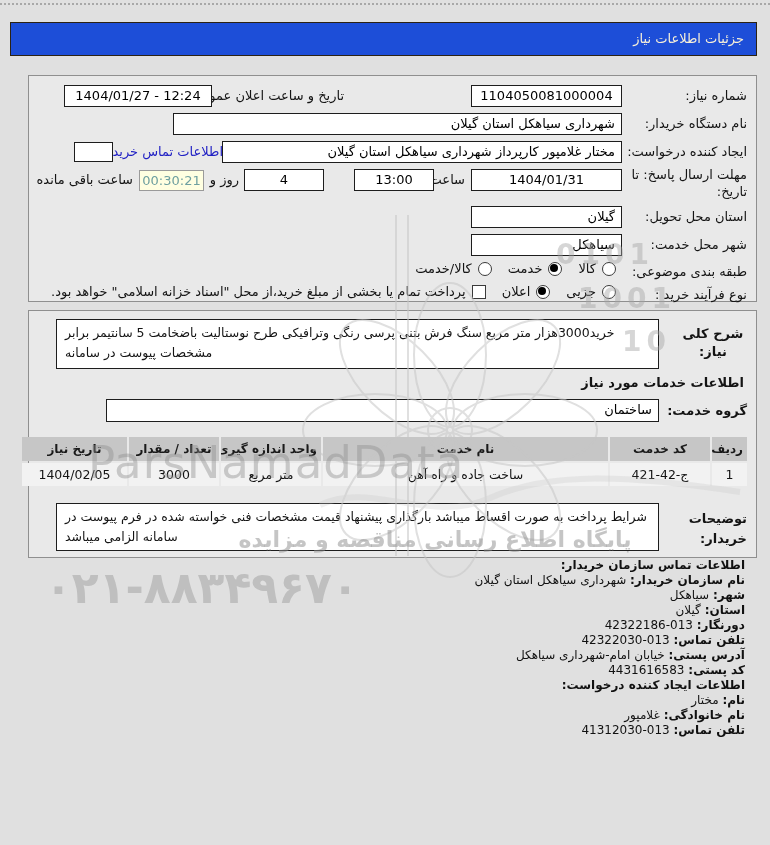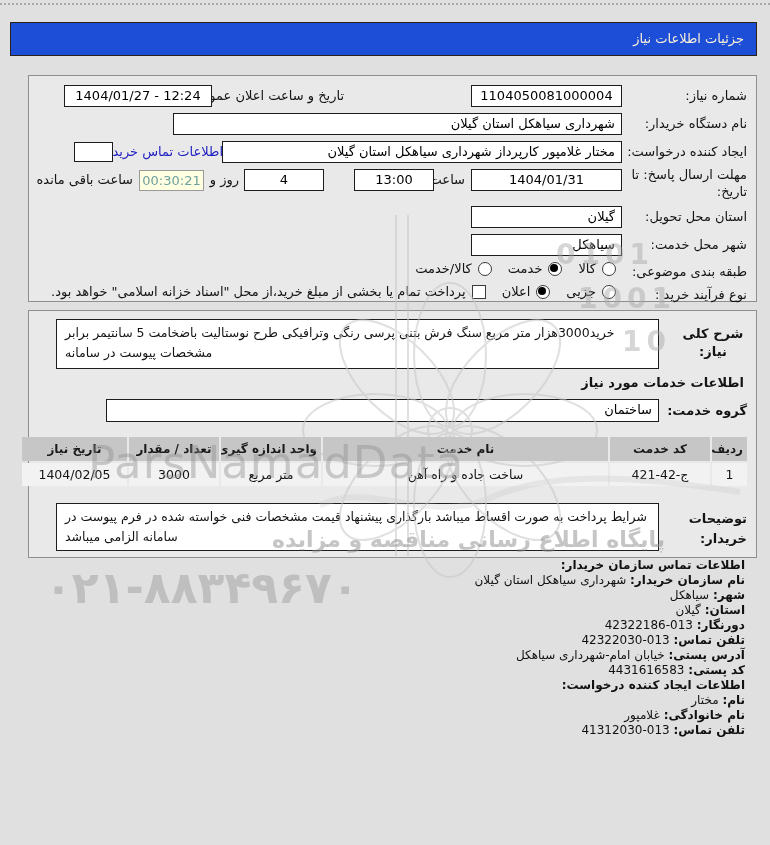--- a/index.html
+++ b/index.html
@@ -25,21 +25,21 @@
   .optrow .opt{display:flex;align-items:center;gap:6px;margin-left:16px}
   .tarea{position:absolute;background:#fff;border:1px solid #1d1d1d;box-sizing:border-box;font-size:12.5px;line-height:20px;padding:3px 8px;text-align:left;color:#141414}
   table.svc{position:absolute;top:124px;right:7px;width:715px;border-collapse:separate;border-spacing:2px;table-layout:fixed}
   table.svc th{background:#c6c6c6;font-size:12px;font-weight:bold;color:#1a1a1a;height:24px;padding:0 4px;white-space:nowrap;overflow:hidden}
   table.svc td{background:#f2f2f2;font-size:12.5px;color:#141414;height:23px;text-align:center;padding:0 4px;white-space:nowrap;overflow:hidden}
   .contact{position:absolute;top:558px;right:25px;left:20px;font-size:12px;color:#111;line-height:15px}
   .contact .cline{white-space:nowrap}
   .contact b{font-weight:bold}
   .wm{position:absolute;inset:0;pointer-events:none;z-index:6}
   .wm-latin{position:absolute;left:88px;top:436px;font-size:45px;font-weight:normal;letter-spacing:1px;color:rgba(140,140,140,0.42);white-space:nowrap}
-  .wm-fa{position:absolute;left:205px;top:527px;width:460px;font-size:22px;font-weight:bold;color:rgba(140,140,140,0.5);white-space:nowrap}
+  .wm-fa{position:absolute;left:205px;top:527px;width:460px;text-align:center;font-size:22px;font-weight:bold;color:rgba(140,140,140,0.5);white-space:nowrap}
   .wm-phone{position:absolute;left:45px;top:562px;font-size:44px;font-weight:bold;letter-spacing:5px;color:rgba(158,158,158,0.5);white-space:nowrap}
   .wm-digit{position:absolute;font-size:28px;font-weight:bold;letter-spacing:5px;color:rgba(165,165,165,0.45);white-space:nowrap}
 </style>
 </head>
 <body>
 
 <div class="page">
 
   <div class="topline"></div>
 

